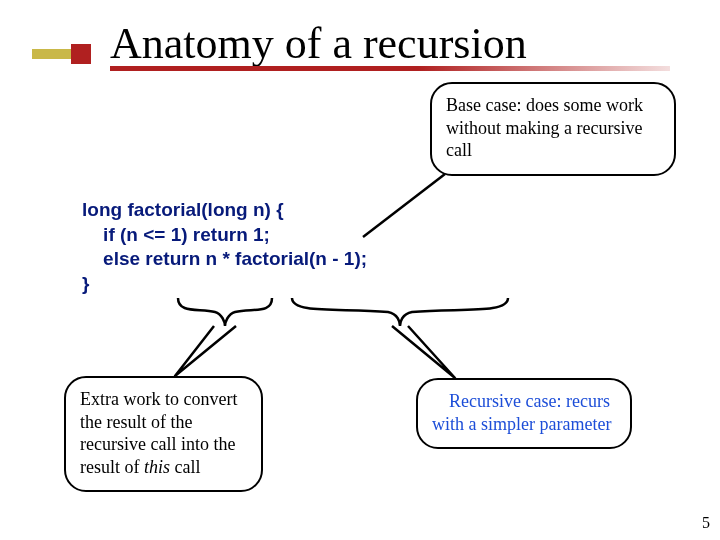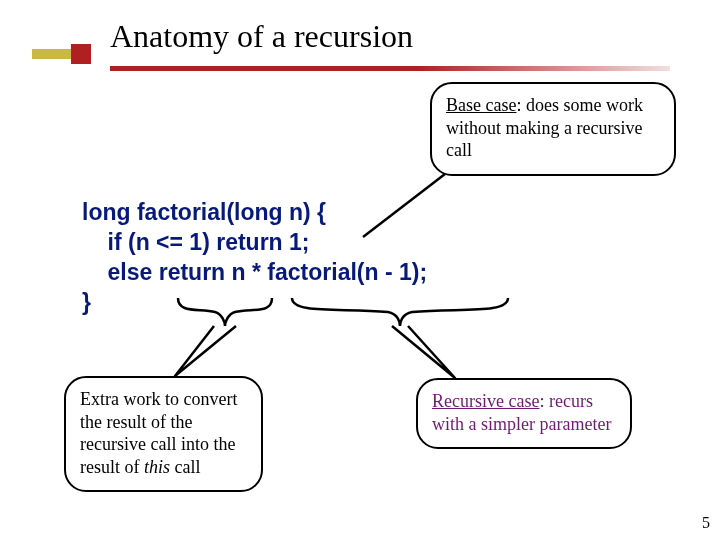--- a/index.html
+++ b/index.html
@@ -21,21 +21,21 @@
     position: absolute;
     top: 22px;
     left: 0;
     width: 68px;
     height: 28px;
   }
   .title-text {
     position: absolute;
     left: 78px;
     top: 0;
-    font-size: 32px;
+    font-size: 44px;
     color: #000;
     font-weight: normal;
   }
   .title-underline {
     position: absolute;
     left: 78px;
     top: 48px;
     width: 560px;
     height: 5px;
     background: linear-gradient(to right, #b02020 0%, #b02020 55%, rgba(176,32,32,0.15) 100%);
@@ -43,32 +43,32 @@
   .callout {
     position: absolute;
     border: 2.5px solid #000;
     border-radius: 22px;
     background: #fff;
     padding: 10px 14px 12px 14px;
     font-size: 18px;
     line-height: 1.25;
     color: #000;
   }
-  .callout .u { text-decoration: underline; }
+  .callout .u { }
   .callout-base { top: 82px; left: 430px; width: 246px; }
   .callout-extra { top: 376px; left: 64px; width: 199px; }
   .callout-recursive { top: 378px; left: 416px; width: 216px; }
-  .callout-recursive .maroon { color: #701a75; }
+  .callout-recursive .maroon { color: #1d4ed8; margin-left: 17px; }
 
   .code-block {
     position: absolute;
     top: 198px;
     left: 82px;
     font-family: Verdana, Geneva, sans-serif;
-    font-size: 23px;
+    font-size: 19px;
     font-weight: bold;
     color: #071a7a;
     line-height: 1.3;
     white-space: pre;
   }
 
   .page-num {
     position: absolute;
     right: 10px;
     bottom: 8px;

